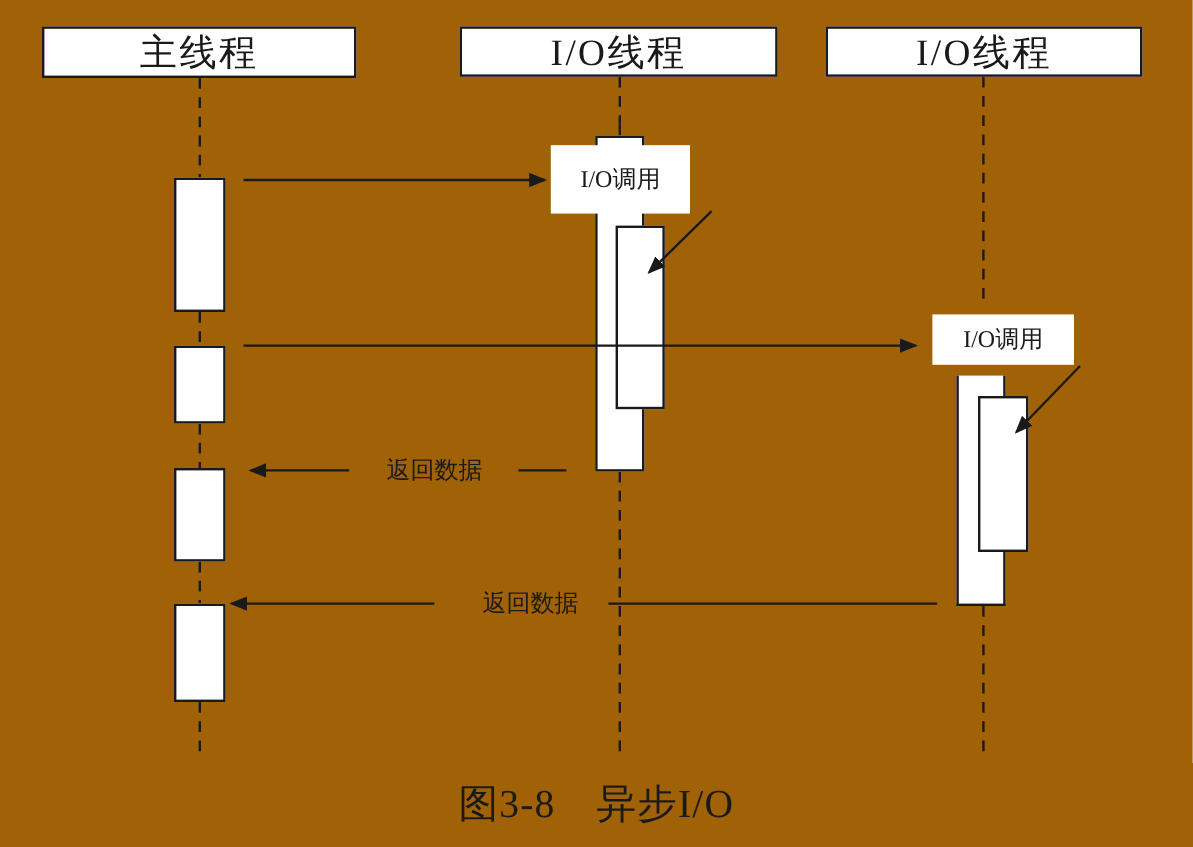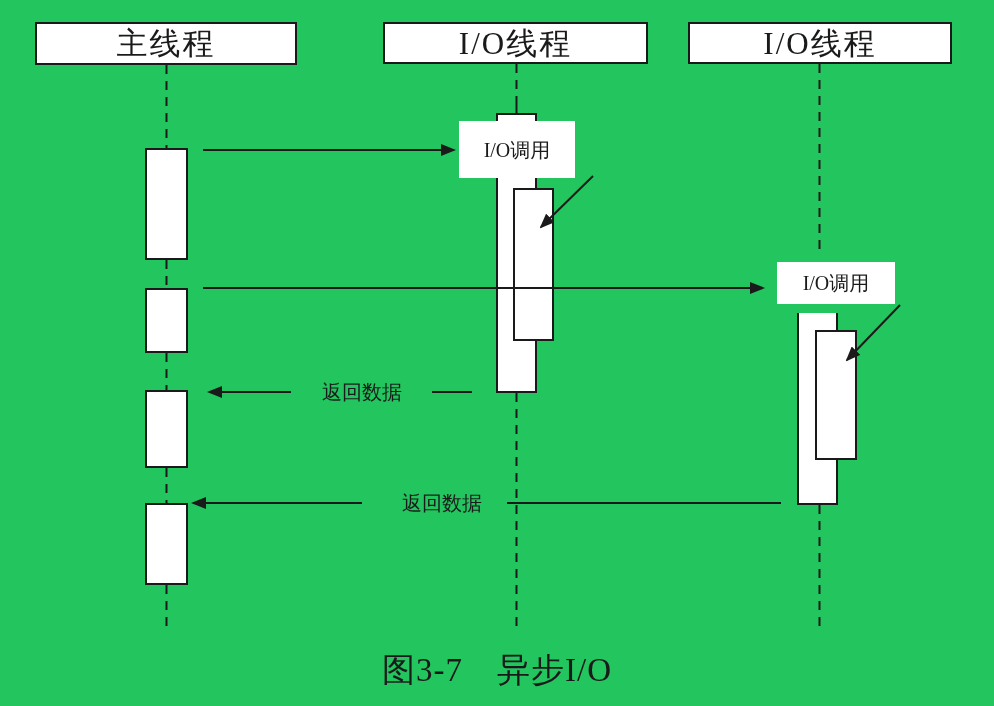--- a/index.html
+++ b/index.html
@@ -1,17 +1,17 @@
 <!DOCTYPE html>
 <html><head>
 <meta charset="utf-8">
 <style>
   html,body{margin:0;padding:0;background:#ffffff;}
   .canvas{
-    position:relative;width:994px;height:706px;background:#22c55e;
+    position:relative;width:994px;height:706px;background:#a16207;
     font-family:"Liberation Serif","DejaVu Serif",serif;color:#1a1a1a;overflow:hidden;
   }
   .hdr{
     position:absolute;border:2px solid #1a1a1a;background:#ffffff;box-sizing:border-box;
     display:flex;align-items:center;justify-content:center;
     font-size:31px;line-height:1;z-index:2;letter-spacing:2px;white-space:nowrap;
   }
   .act{
     position:absolute;border:2px solid #1a1a1a;background:#ffffff;box-sizing:border-box;z-index:2;
   }
@@ -88,15 +88,15 @@
       <line x1="432" y1="392" x2="472" y2="392"></line>
 
       <line x1="362" y1="503" x2="193" y2="503" marker-end="url(#ah)"></line>
       <line x1="507" y1="503" x2="781" y2="503"></line>
 
       <line x1="593" y1="176" x2="541" y2="227" marker-end="url(#ah)"></line>
       <line x1="900" y1="305" x2="847" y2="360" marker-end="url(#ah)"></line>
     </g>
   </svg>
 
-  <div class="caption">图3-7　异步I/O</div>
+  <div class="caption">图3-8　异步I/O</div>
 
 </div>
 
 </body></html>

